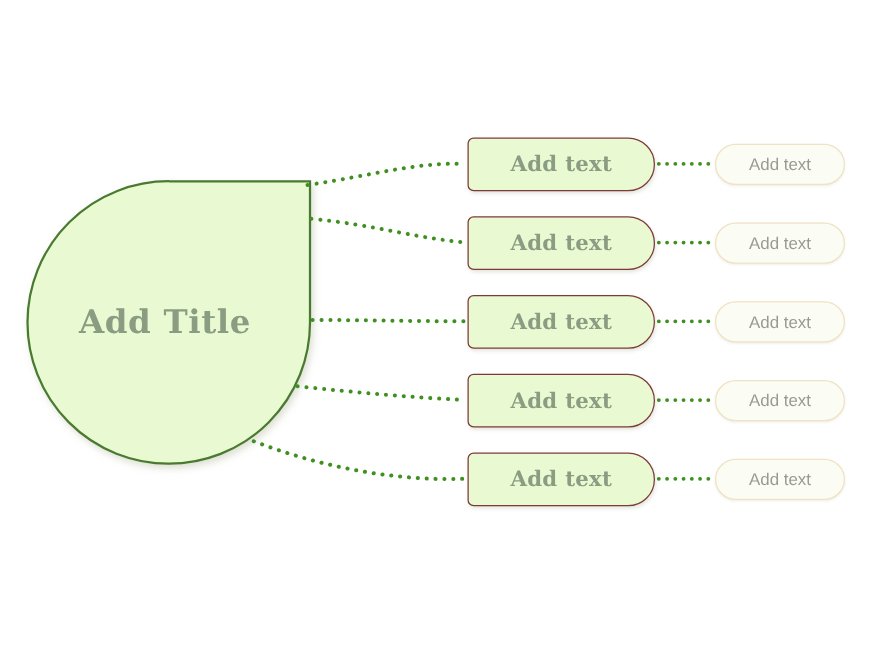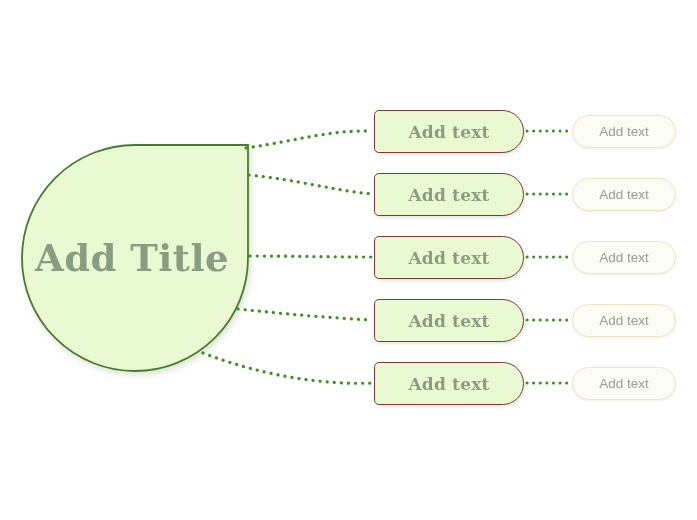--- a/index.html
+++ b/index.html
@@ -42,21 +42,21 @@
     width: 228px;
     height: 226px;
     display: flex;
     align-items: center;
     justify-content: center;
     pointer-events: none;
   }
   .center-label span {
     font-family: "DejaVu Serif", serif;
     font-weight: bold;
-    font-size: 37px;
+    font-size: 26px;
     color: #8a9d82;
     letter-spacing: 0.5px;
     white-space: nowrap;
     transform: translateX(-4px);
   }
 
   
   .pill-primary {
     position: absolute;
     left: 374px;

